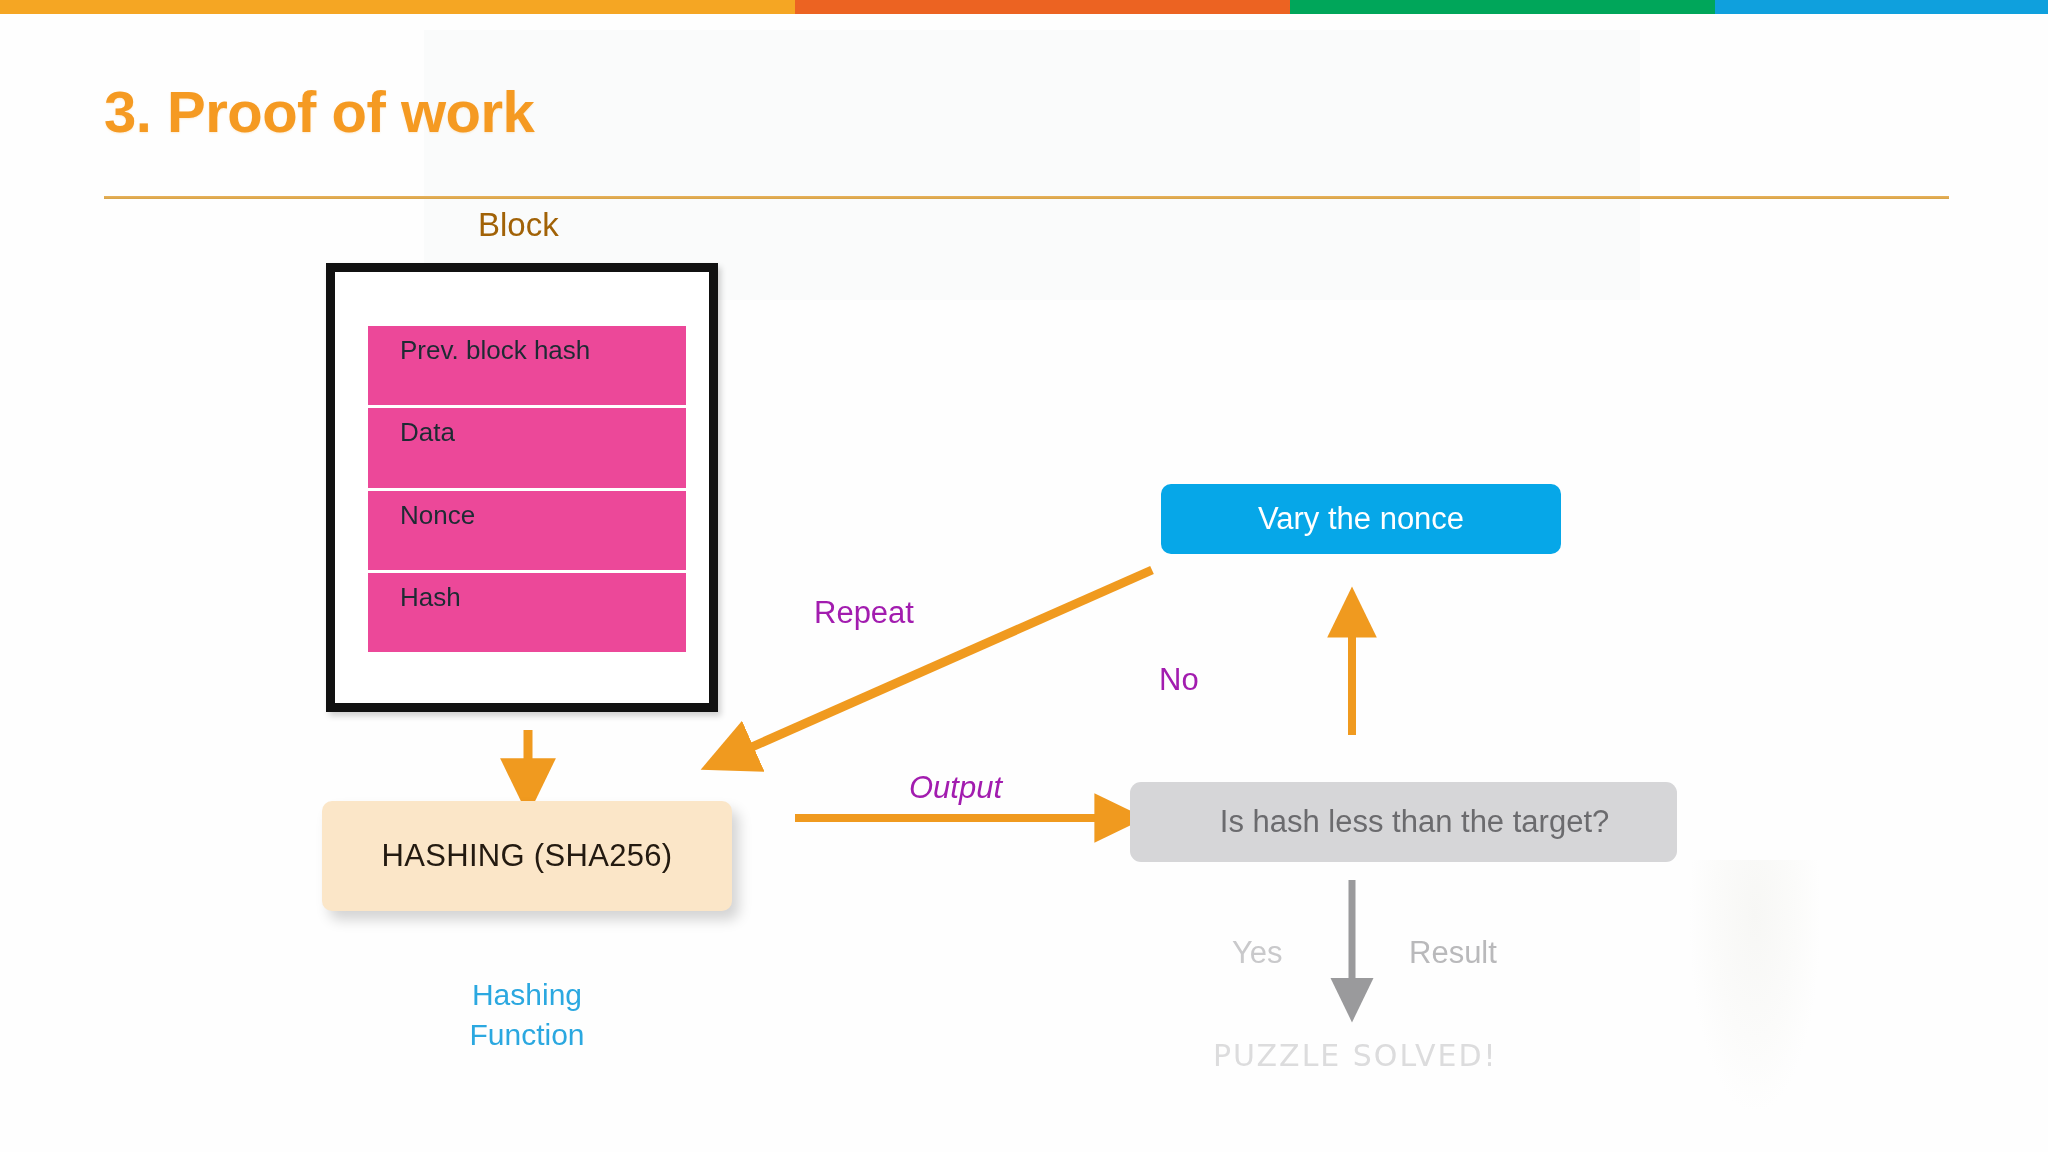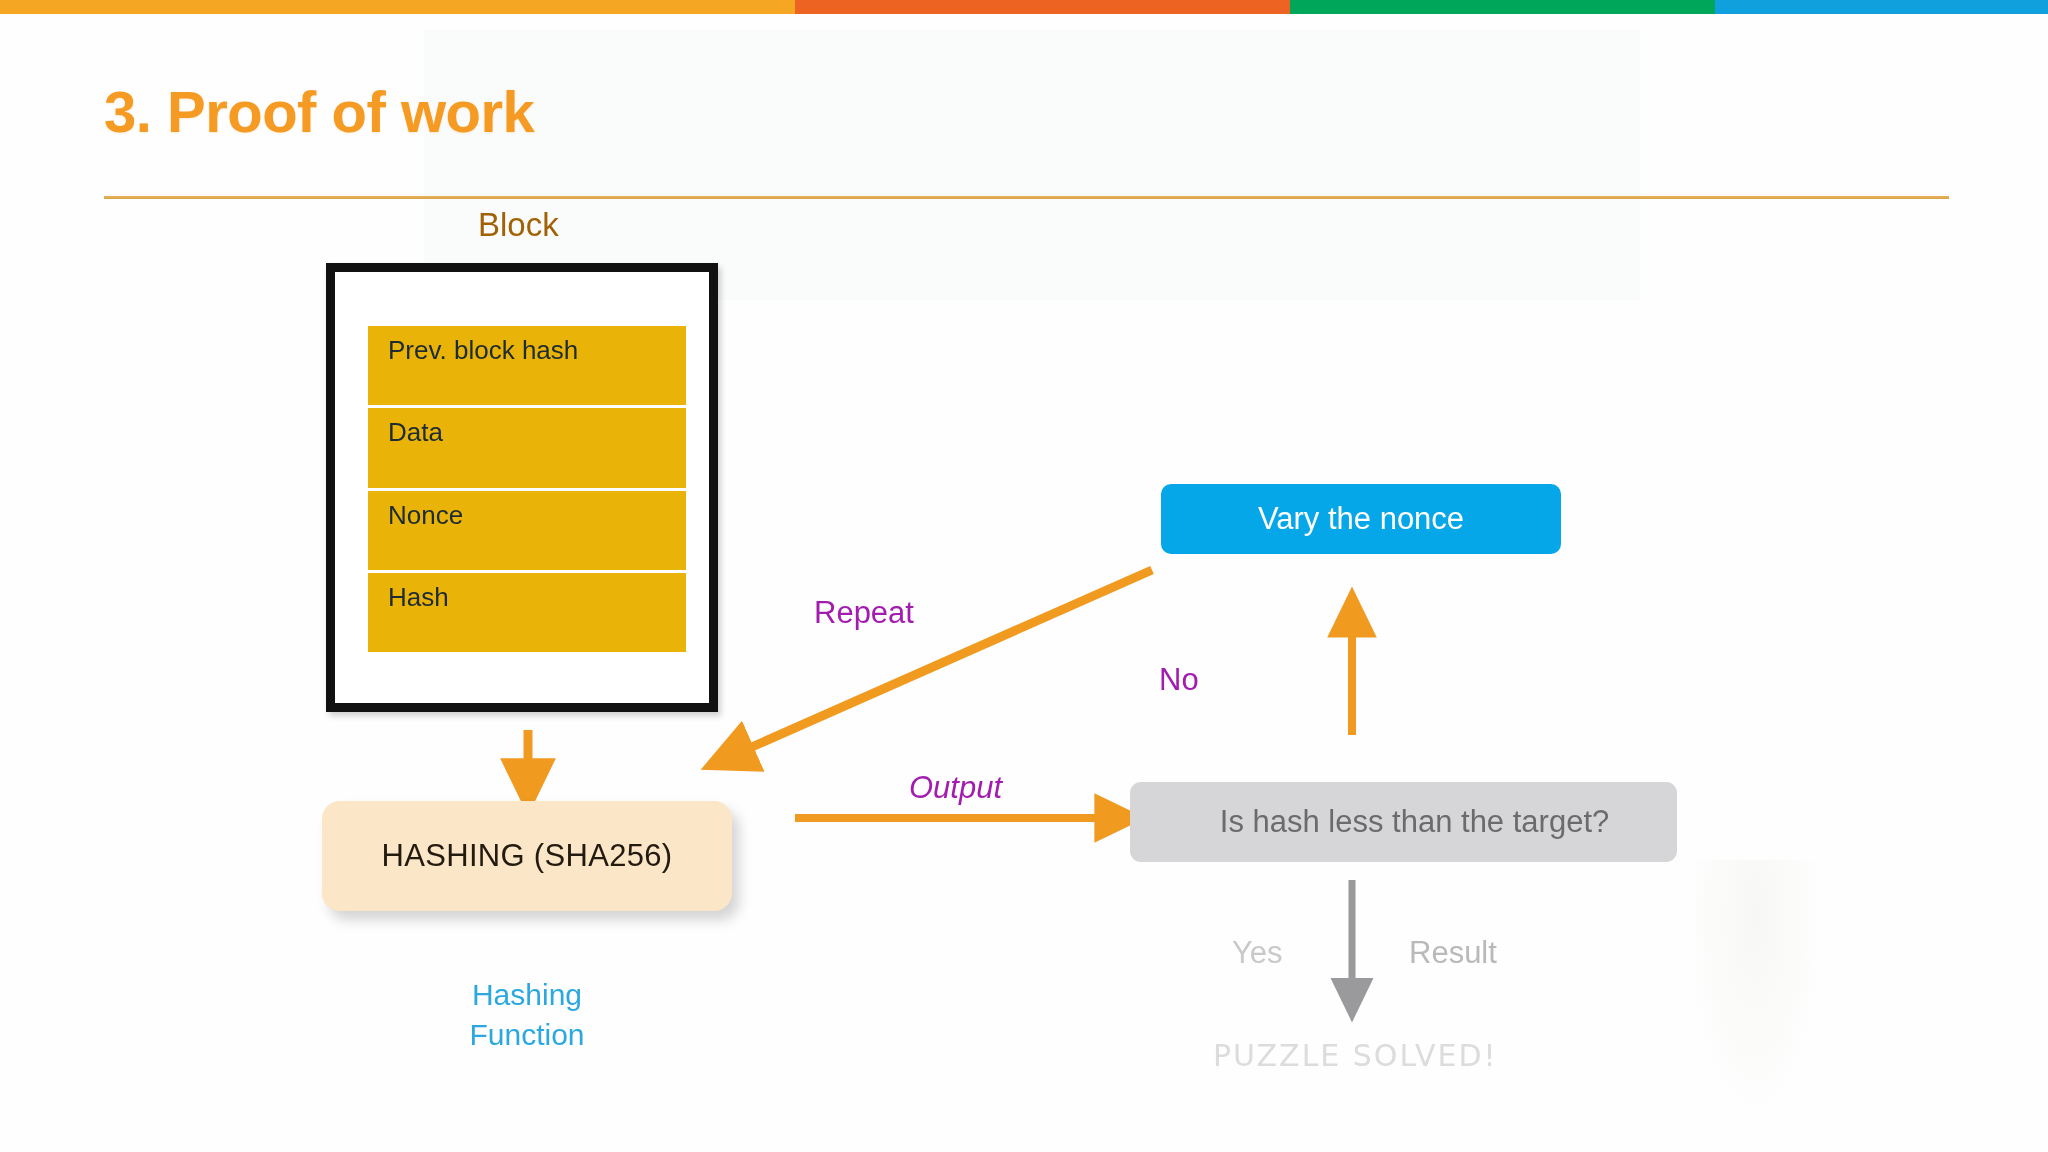--- a/index.html
+++ b/index.html
@@ -46,30 +46,30 @@
   .block-outer {
     position:absolute; left:326px; top:263px; width:392px; height:449px;
     border:9px solid #111111; background:#ffffff; box-sizing:border-box;
     box-shadow:3px 4px 6px rgba(0,0,0,0.18);
   }
   .block-rows {
     position:absolute; left:368px; top:326px; width:318px; height:326px;
     display:flex; flex-direction:column; gap:3px;
   }
   .block-row {
-    flex:1; background:#eab308;
-    display:flex; align-items:flex-start; padding-left:20px; padding-top:9px;
+    flex:1; background:#ec4899;
+    display:flex; align-items:flex-start; padding-left:32px; padding-top:9px;
     box-sizing:border-box;
   }
   .block-row span { font-size:26px; color:#1d2b33; }
 
   
   .hash-box {
     position:absolute; left:322px; top:801px; width:410px; height:110px;
-    background:#FBE6C8; border-radius:18px;
+    background:#FBE6C8; border-radius:10px;
     box-shadow:7px 9px 13px rgba(0,0,0,0.17);
     display:flex; align-items:center; justify-content:center;
   }
   .hash-box span { font-size:31px; color:#231a10; letter-spacing:0.3px; }
   .hash-caption {
     position:absolute; left:322px; top:975px; width:410px;
     text-align:center; font-size:30px; color:#2BA8E0; line-height:1.32;
   }
 
   

